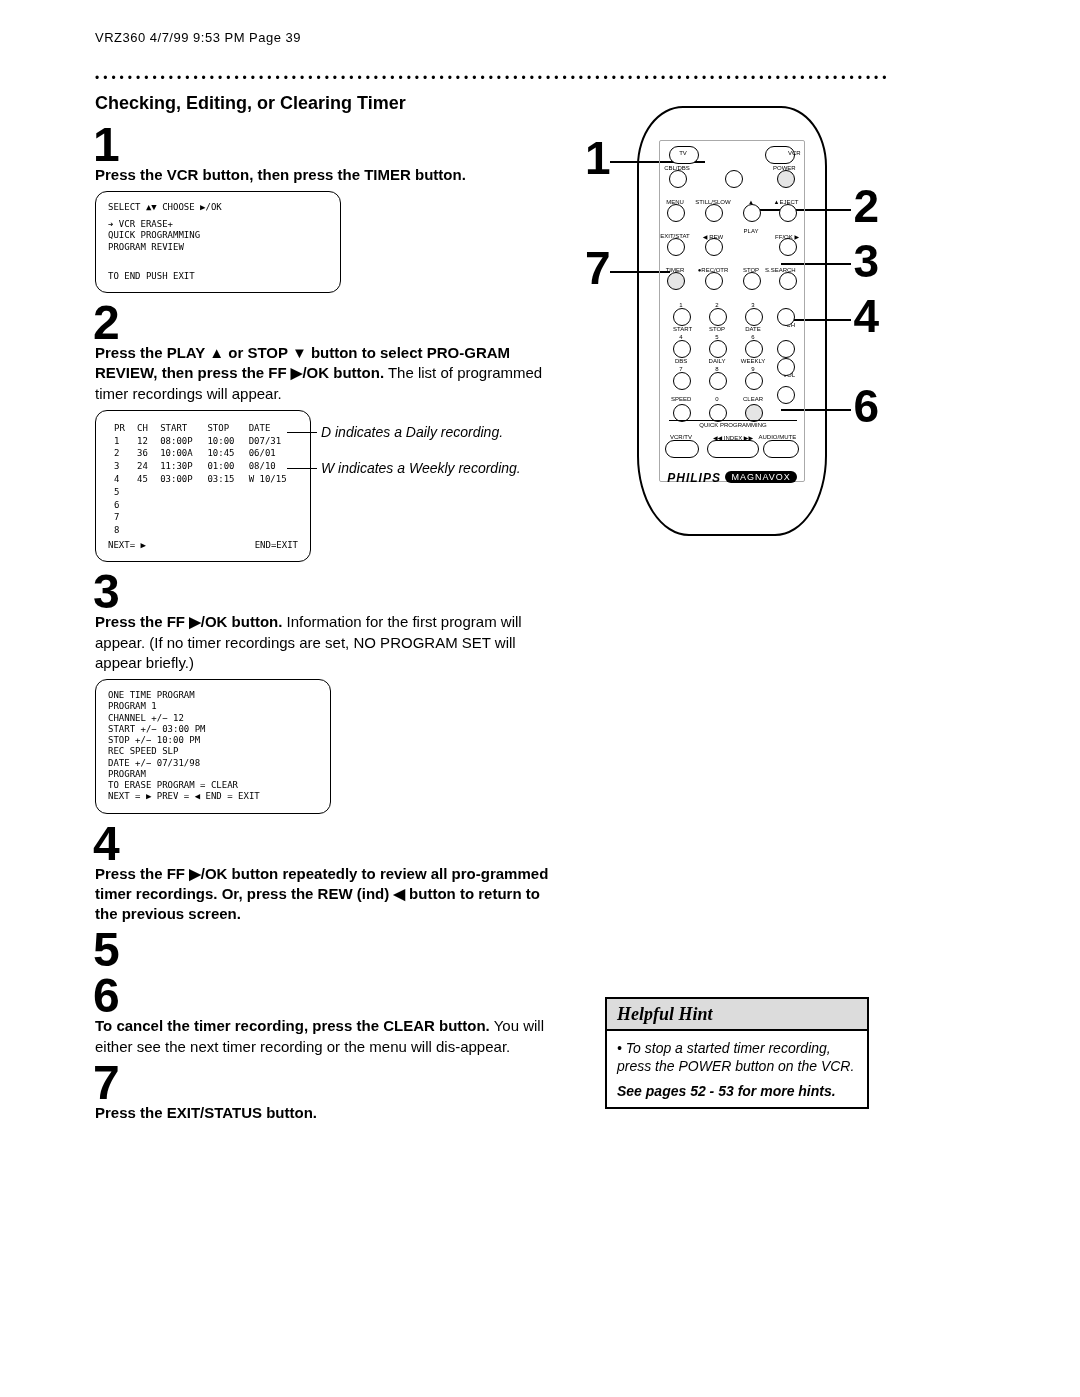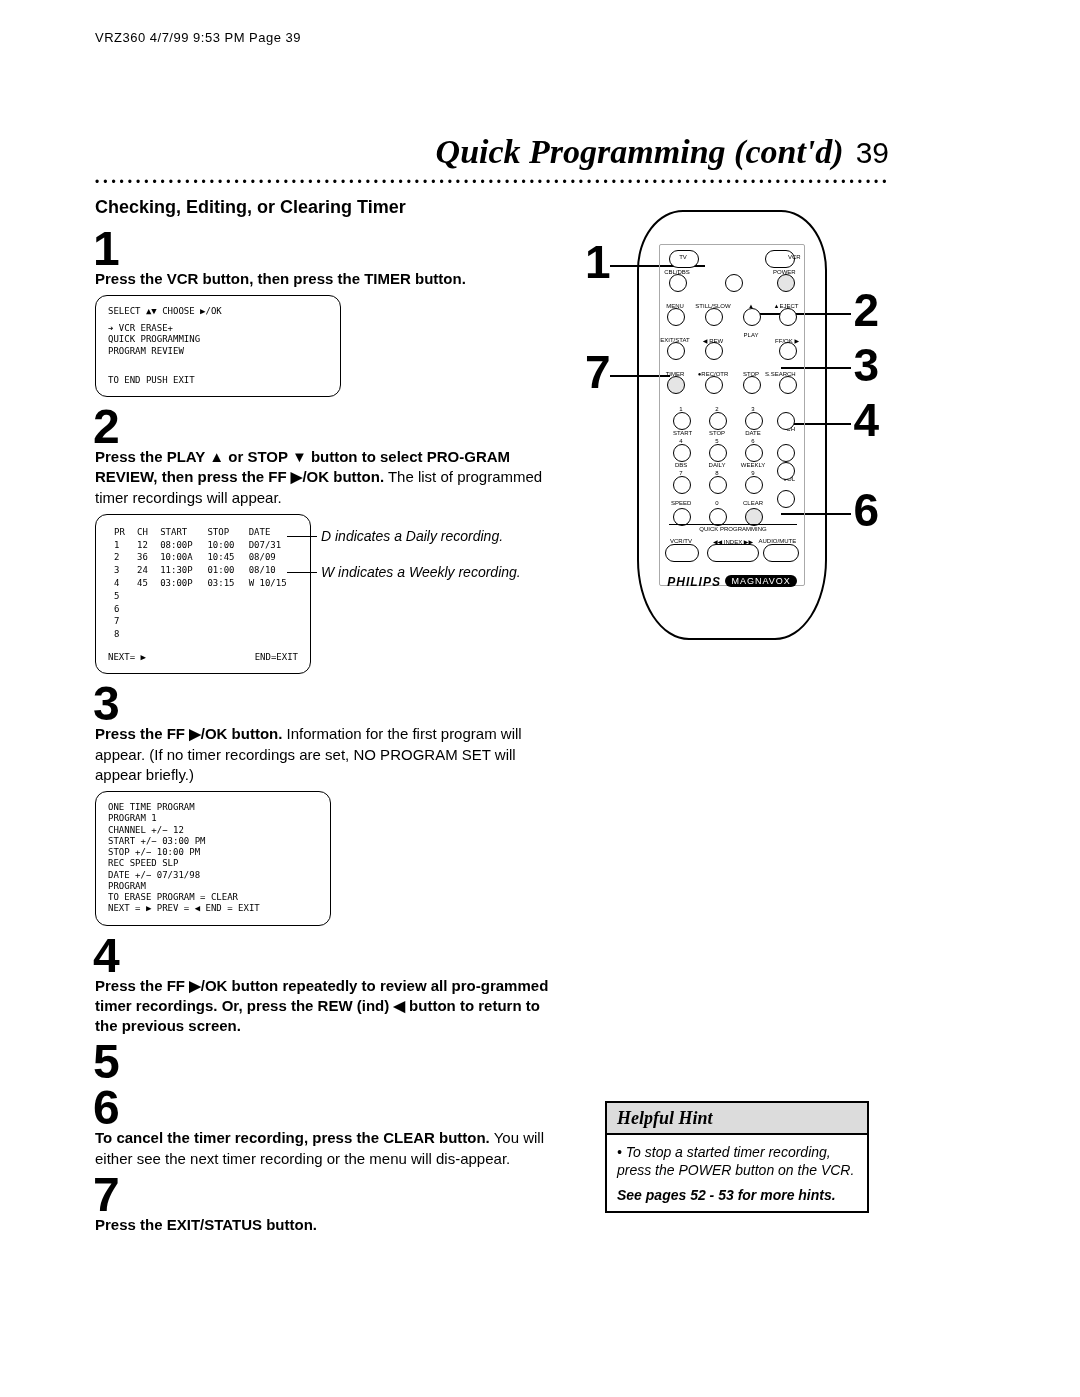--- a/index.html
+++ b/index.html
@@ -39,24 +39,20 @@
   .prog-table{font:9px/1.2 monospace;width:100%}
   .prog-table td{padding:0 4px;white-space:nowrap}
 </style>
 </head>
 <body>
 
 <div class="page">
   <div class="slug">VRZ360  4/7/99 9:53 PM  Page 39</div>
   <div class="topcrop">─│─<br>│</div>
 
-  <div class="header-title">
-    <span>Quick Programming (cont'd)</span>
-    <span class="page-number-big">39</span>
-  </div>
   <div class="dotrule">•••••••••••••••••••••••••••••••••••••••••••••••••••••••••••••••••••••••••••••••••••••••••••••••••••••••••••••••••••••••••••••••••••••••••••••••••••••••••••••••••••••••••••••••</div>
 
   <div class="content">
     <div class="left-col">
       <div class="sec-title">Checking, Editing, or Clearing Timer</div>
 
       <div class="bignum">1</div>
       <div class="step-text">Press the VCR button, then press the TIMER button.</div>
       <div class="osd small">
         <div>SELECT ▲▼     CHOOSE ▶/OK</div>
@@ -88,21 +84,21 @@
                   <td>12</td>
                   <td>08:00P</td>
                   <td>10:00</td>
                   <td>D07/31</td>
                 </tr>
             <tr>
                   <td>2</td>
                   <td>36</td>
                   <td>10:00A</td>
                   <td>10:45</td>
-                  <td>08/09</td>
+                  <td>06/01</td>
                 </tr>
             <tr>
                   <td>3</td>
                   <td>24</td>
                   <td>11:30P</td>
                   <td>01:00</td>
                   <td>08/10</td>
                 </tr>
             <tr>
                   <td>4</td>
@@ -134,21 +130,21 @@
                 </tr>
             <tr>
                   <td>8</td>
                   <td></td>
                   <td></td>
                   <td></td>
                   <td></td>
                 </tr>
           </tbody>
             </table>
-          <div style="display:flex;justify-content:space-between;margin-top:10px">
+          <div style="display:flex;justify-content:space-between;margin-top:2px">
             <span>NEXT= ▶</span>
             <span>END=EXIT</span>
           </div>
         </div>
         <div class="annot-line" style="left:192px;top:22px;width:30px"></div>
         <div class="annot" style="left:226px;top:14px">D indicates a Daily recording.</div>
         <div class="annot-line" style="left:192px;top:58px;width:30px"></div>
         <div class="annot" style="left:226px;top:50px">W indicates a Weekly recording.</div>
       </div>
 

